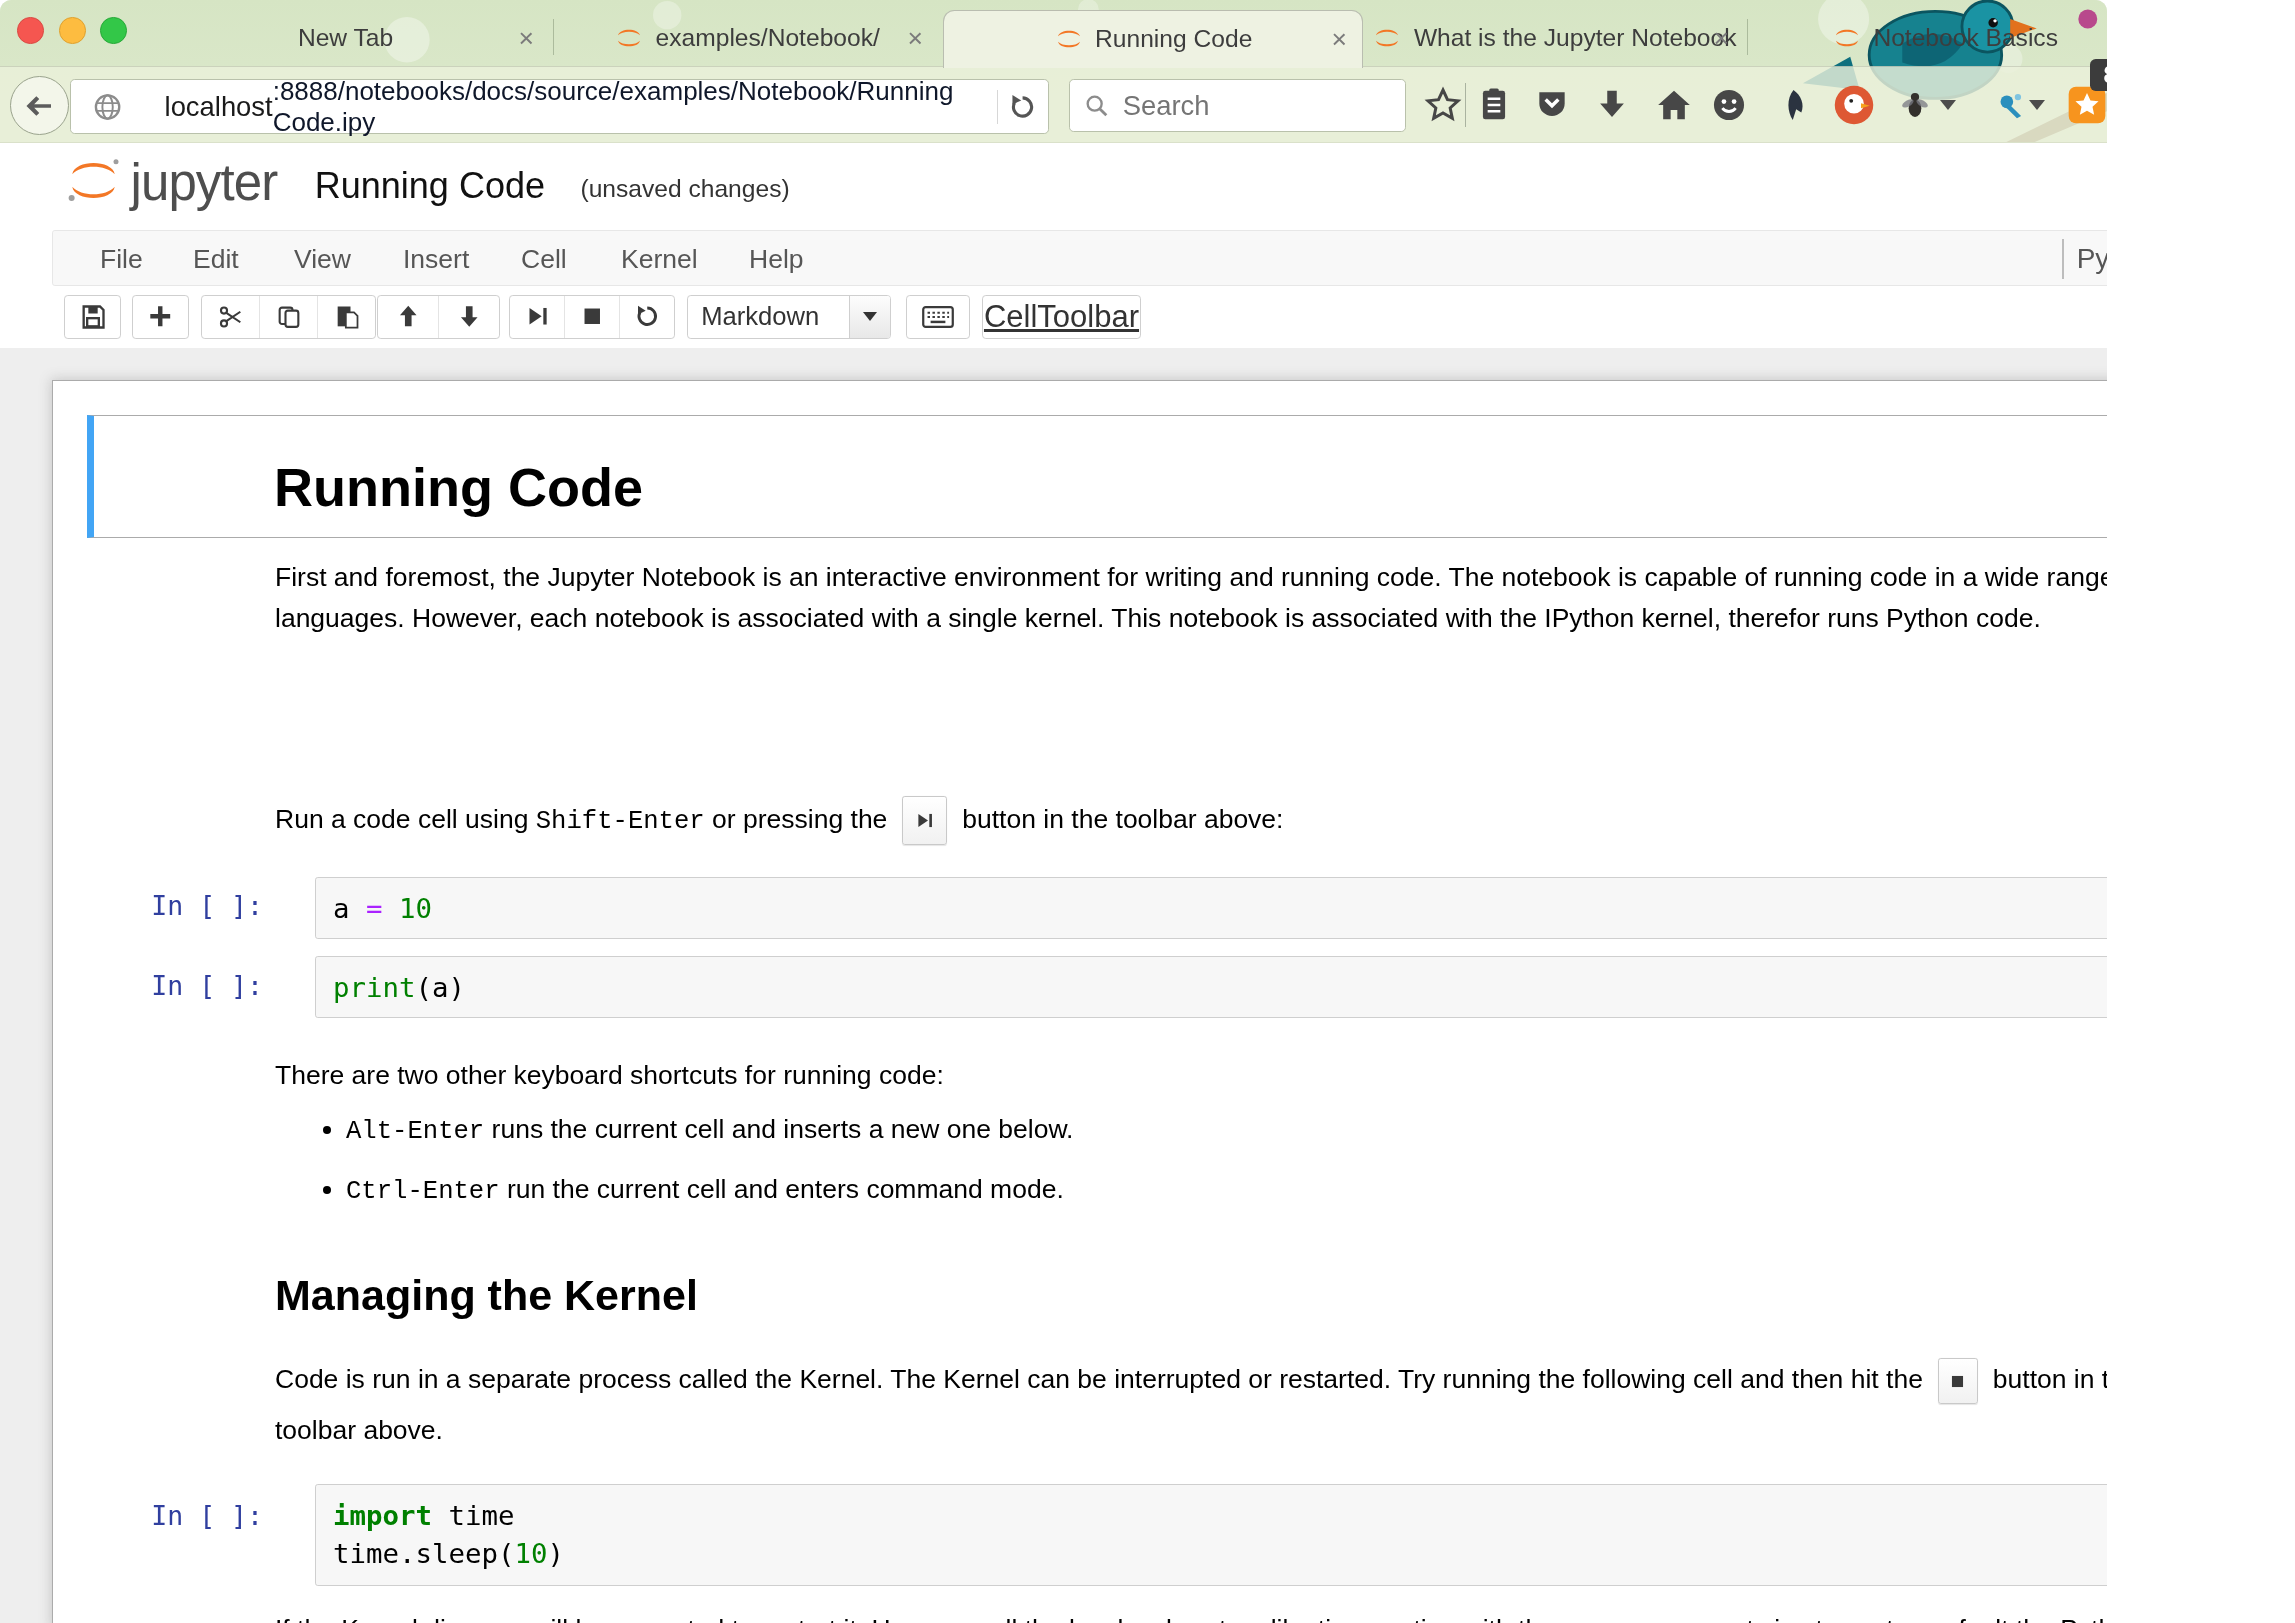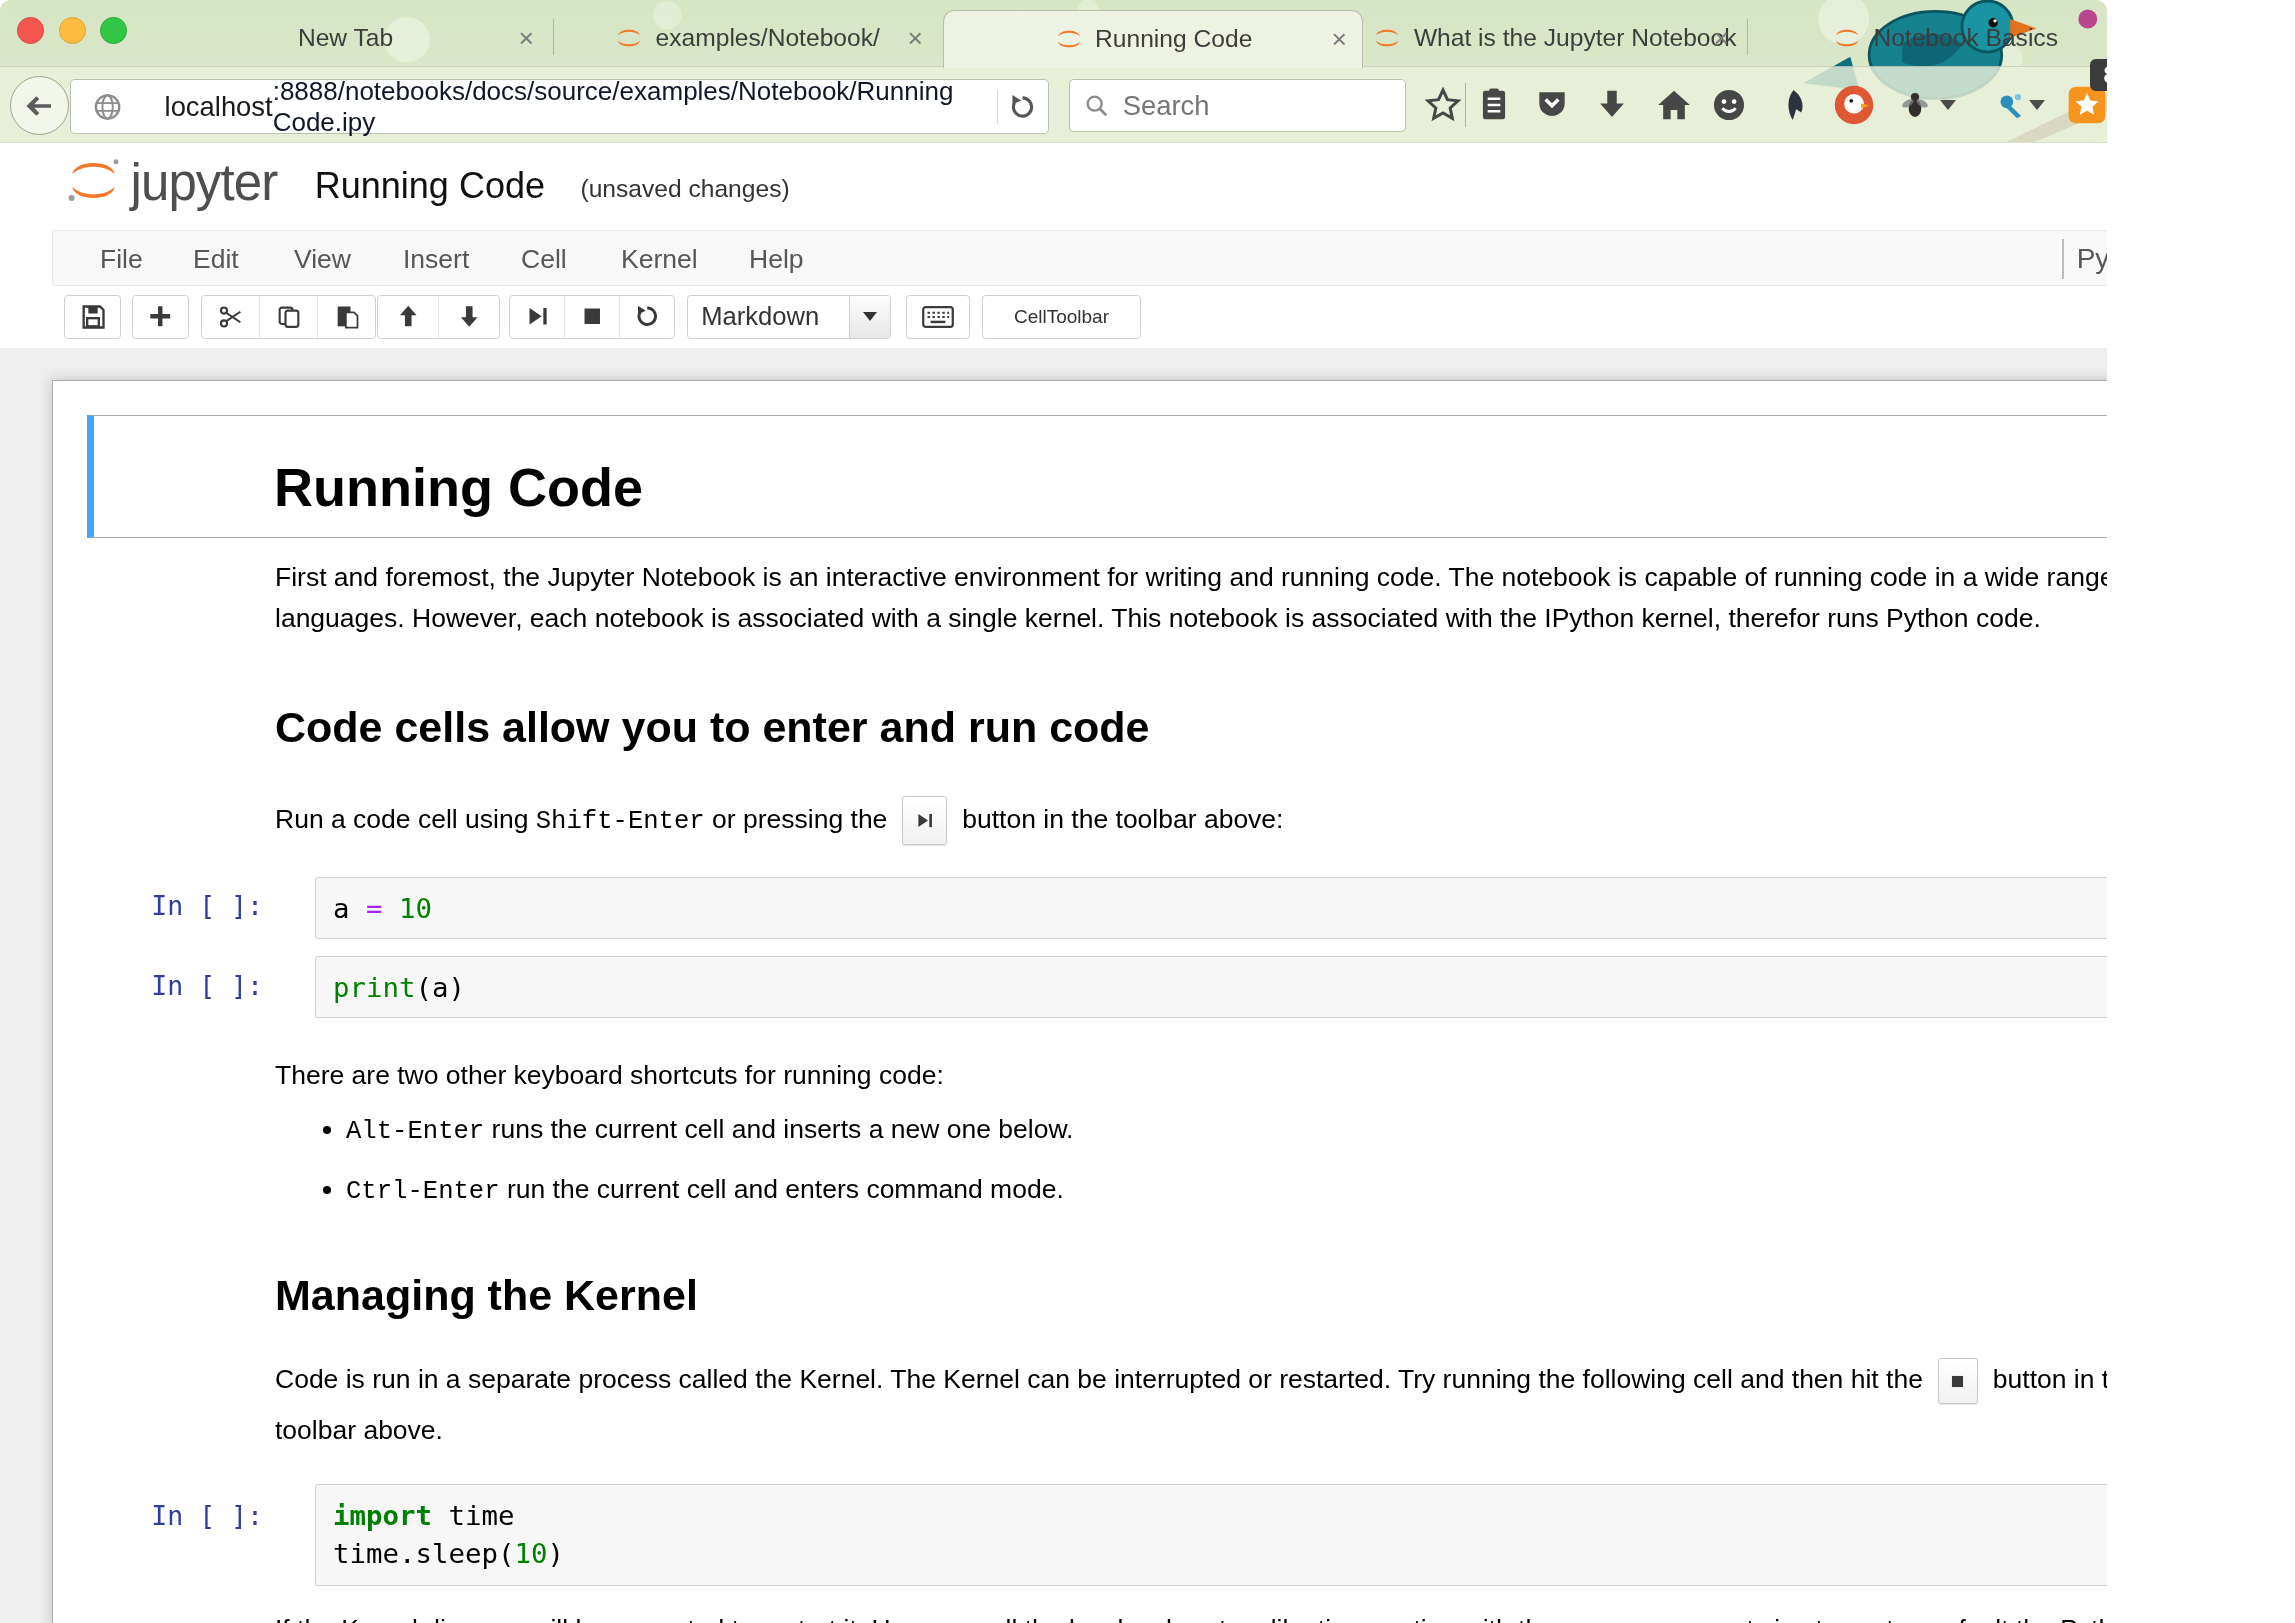--- a/index.html
+++ b/index.html
@@ -57,21 +57,21 @@
   .kernel-name{font-size:28px;color:#565656;}
   .kernel-circle{width:24.6px;height:24.6px;border:2.8px solid #6e6e6e;border-radius:50%;}
   .toolbar{position:absolute;left:0;top:144px;width:2296px;height:62px;background:#fff;border-bottom:0.9px solid #d6d6d6;}
   .btn-group{position:absolute;top:7.6px;height:44px;display:flex;background:#fff;
     border:0.9px solid #cfcfcf;border-radius:3.8px;box-sizing:border-box;}
   .seg{display:flex;align-items:center;justify-content:center;border-left:0.9px solid #e4e4e4;}
   .seg:first-child{border-left:none;}
   .select-text{font-size:25.6px;color:#333;padding-left:13.2px;}
   .select-arrow{margin-left:auto;width:40px;height:100%;border-left:0.9px solid #cfcfcf;
     background:linear-gradient(#fdfdfd,#e8e8e8);display:flex;align-items:center;justify-content:center;border-radius:0 2.8px 2.8px 0;}
-  .ct-label{font-size:19px;color:#333;}
+  .ct-label{font-size:31px;color:#333;text-decoration:underline;}
 
   
   .site{position:absolute;left:0;top:348px;width:2296px;height:1276px;background:#eee;}
   .nb-container{position:absolute;left:52px;top:32px;width:2159px;height:1249px;background:#fff;
     border:0.9px solid #ababab;box-shadow:0 0 11.4px 0.9px rgba(87,87,87,.25);box-sizing:border-box;}
   .md-cell-selected{position:absolute;left:34px;top:34px;width:2098px;height:123px;
     border:0.9px solid #ababab;border-left:7.6px solid var(--selected-cell-blue);box-sizing:border-box;background:#fff;}
   .nb h1,.h1{position:absolute;font-size:54px;font-weight:bold;color:#000;margin:0;}
   .h2{position:absolute;font-size:43px;font-weight:bold;color:#000;margin:0;}
   .mdtext{position:absolute;font-size:26.5px;color:#000;line-height:41px;}
@@ -413,21 +413,20 @@
 
   <div class="site">
     <div class="nb-container">
 
       <div class="md-cell-selected">
         <span class="h1" style="left:180px;top:40px;position:absolute;">Running Code</span>
       </div>
 
       <p class="mdtext" style="left:222px;top:176px;width:1904px;margin:0;">First and foremost, the Jupyter Notebook is an interactive environment for writing and running code. The notebook is capable of running code in a wide range of languages. However, each notebook is associated with a single kernel. This notebook is associated with the IPython kernel, therefor runs Python code.</p>
 
-      <h2 class="h2" style="left:222px;top:322px;">Code cells allow you to enter and run code</h2>
 
       <p class="mdtext" style="left:222px;top:415px;margin:0;"><span>Run a code cell using </span><span class="mono">Shift-Enter</span><span> or pressing the </span><span class="inline-btn">
             <svg width="21" height="21" viewBox="0 0 24 24">
               <path d="M5 4.5l11 7.5-11 7.5z" fill="#3a3a3a"></path>
               <rect x="17.5" y="4.5" width="3" height="15" fill="#3a3a3a"></rect>
             </svg>
           </span><span> button in the toolbar above:</span></p>
 
       <div>
         <span class="prompt" style="left:87px;top:509px;">In [ ]:</span>

